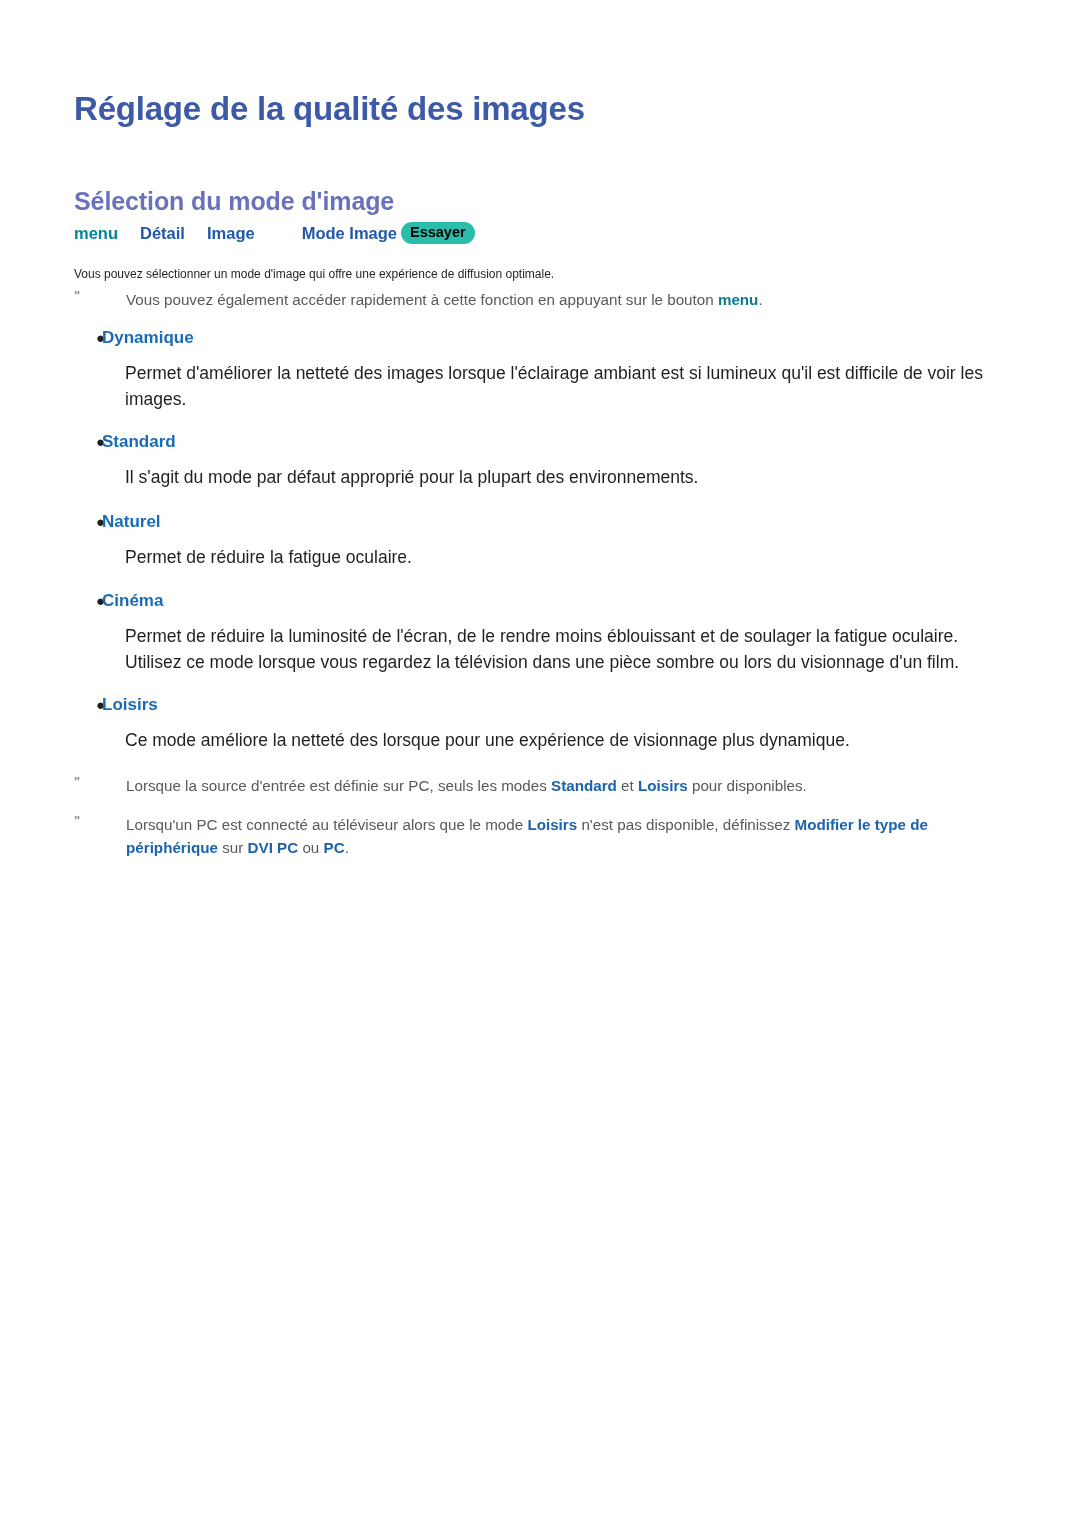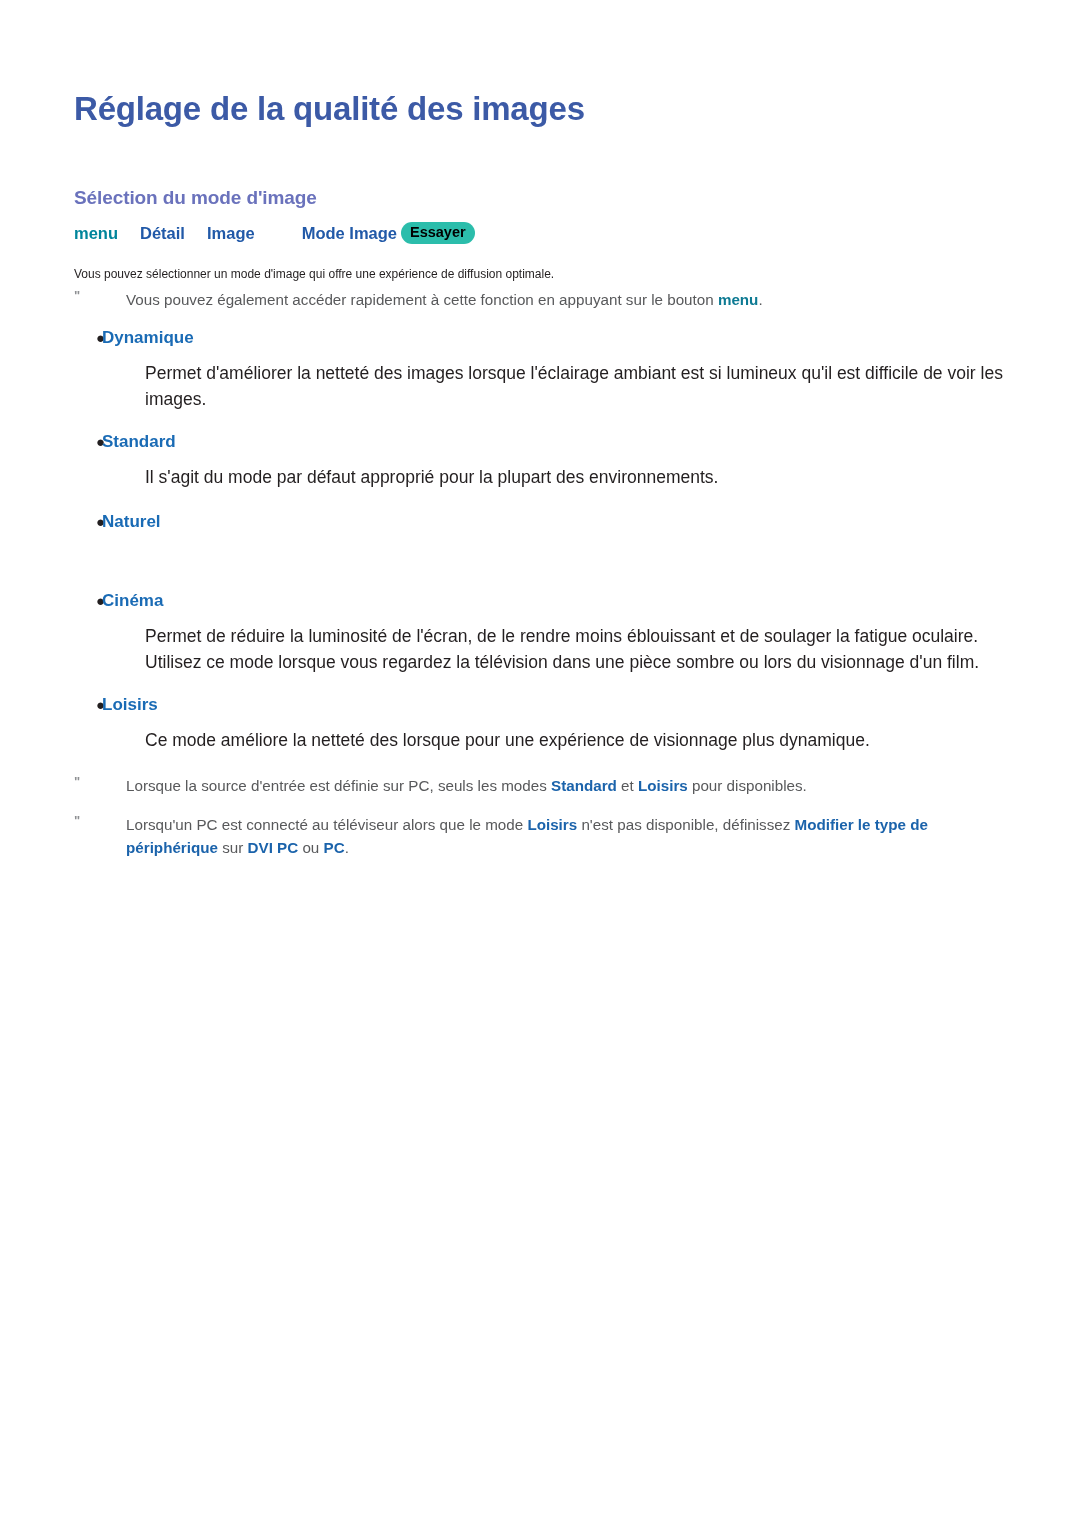--- a/index.html
+++ b/index.html
@@ -35,21 +35,21 @@
     color: #3c5aa6;
     letter-spacing: -0.2px;
     line-height: 1.15;
     white-space: nowrap;
   }
 
   .section-title {
     position: absolute;
     left: 74px;
     top: 179px;
-    font-size: 19px;
+    font-size: 25px;
     font-weight: bold;
     color: #6a72bc;
     letter-spacing: -0.1px;
     line-height: 1.15;
     white-space: nowrap;
     margin-top: 8px;
   }
 
   
   .breadcrumb {
@@ -137,21 +137,21 @@
     font-size: 15px;
     line-height: 1.25;
     text-align: left;
     padding-left: 22px;
     box-sizing: border-box;
   }
   .mode-label { flex: 1 1 auto; }
 
   .mode-desc {
     margin-top: 13px;
-    margin-left: 71px;
+    margin-left: 51px;
     font-size: 17.5px;
     color: #231f20;
     line-height: 1.48;
     font-weight: normal;
   }
 
   .item-dynamique { top: 327px; }
   .item-standard  { top: 431px; }
   .item-naturel   { top: 511px; }
   .item-cinema    { top: 590px; }
@@ -195,20 +195,21 @@
       <span class="mode-label">Standard</span>
     </div>
     <div class="mode-desc">Il s'agit du mode par défaut approprié pour la plupart des environnements.</div>
   </div>
 
   <div class="mode-item item-naturel">
     <div class="mode-head">
       <span class="mode-bullet">●</span>
       <span class="mode-label">Naturel</span>
     </div>
+    <div class="mode-desc">Permet de réduire la fatigue oculaire.</div>
   </div>
 
   <div class="mode-item item-cinema">
     <div class="mode-head">
       <span class="mode-bullet">●</span>
       <span class="mode-label">Cinéma</span>
     </div>
     <div class="mode-desc">Permet de réduire la luminosité de l'écran, de le rendre moins éblouissant et de soulager la fatigue oculaire. Utilisez ce mode lorsque vous regardez la télévision dans une pièce sombre ou lors du visionnage d'un film.</div>
   </div>
 

